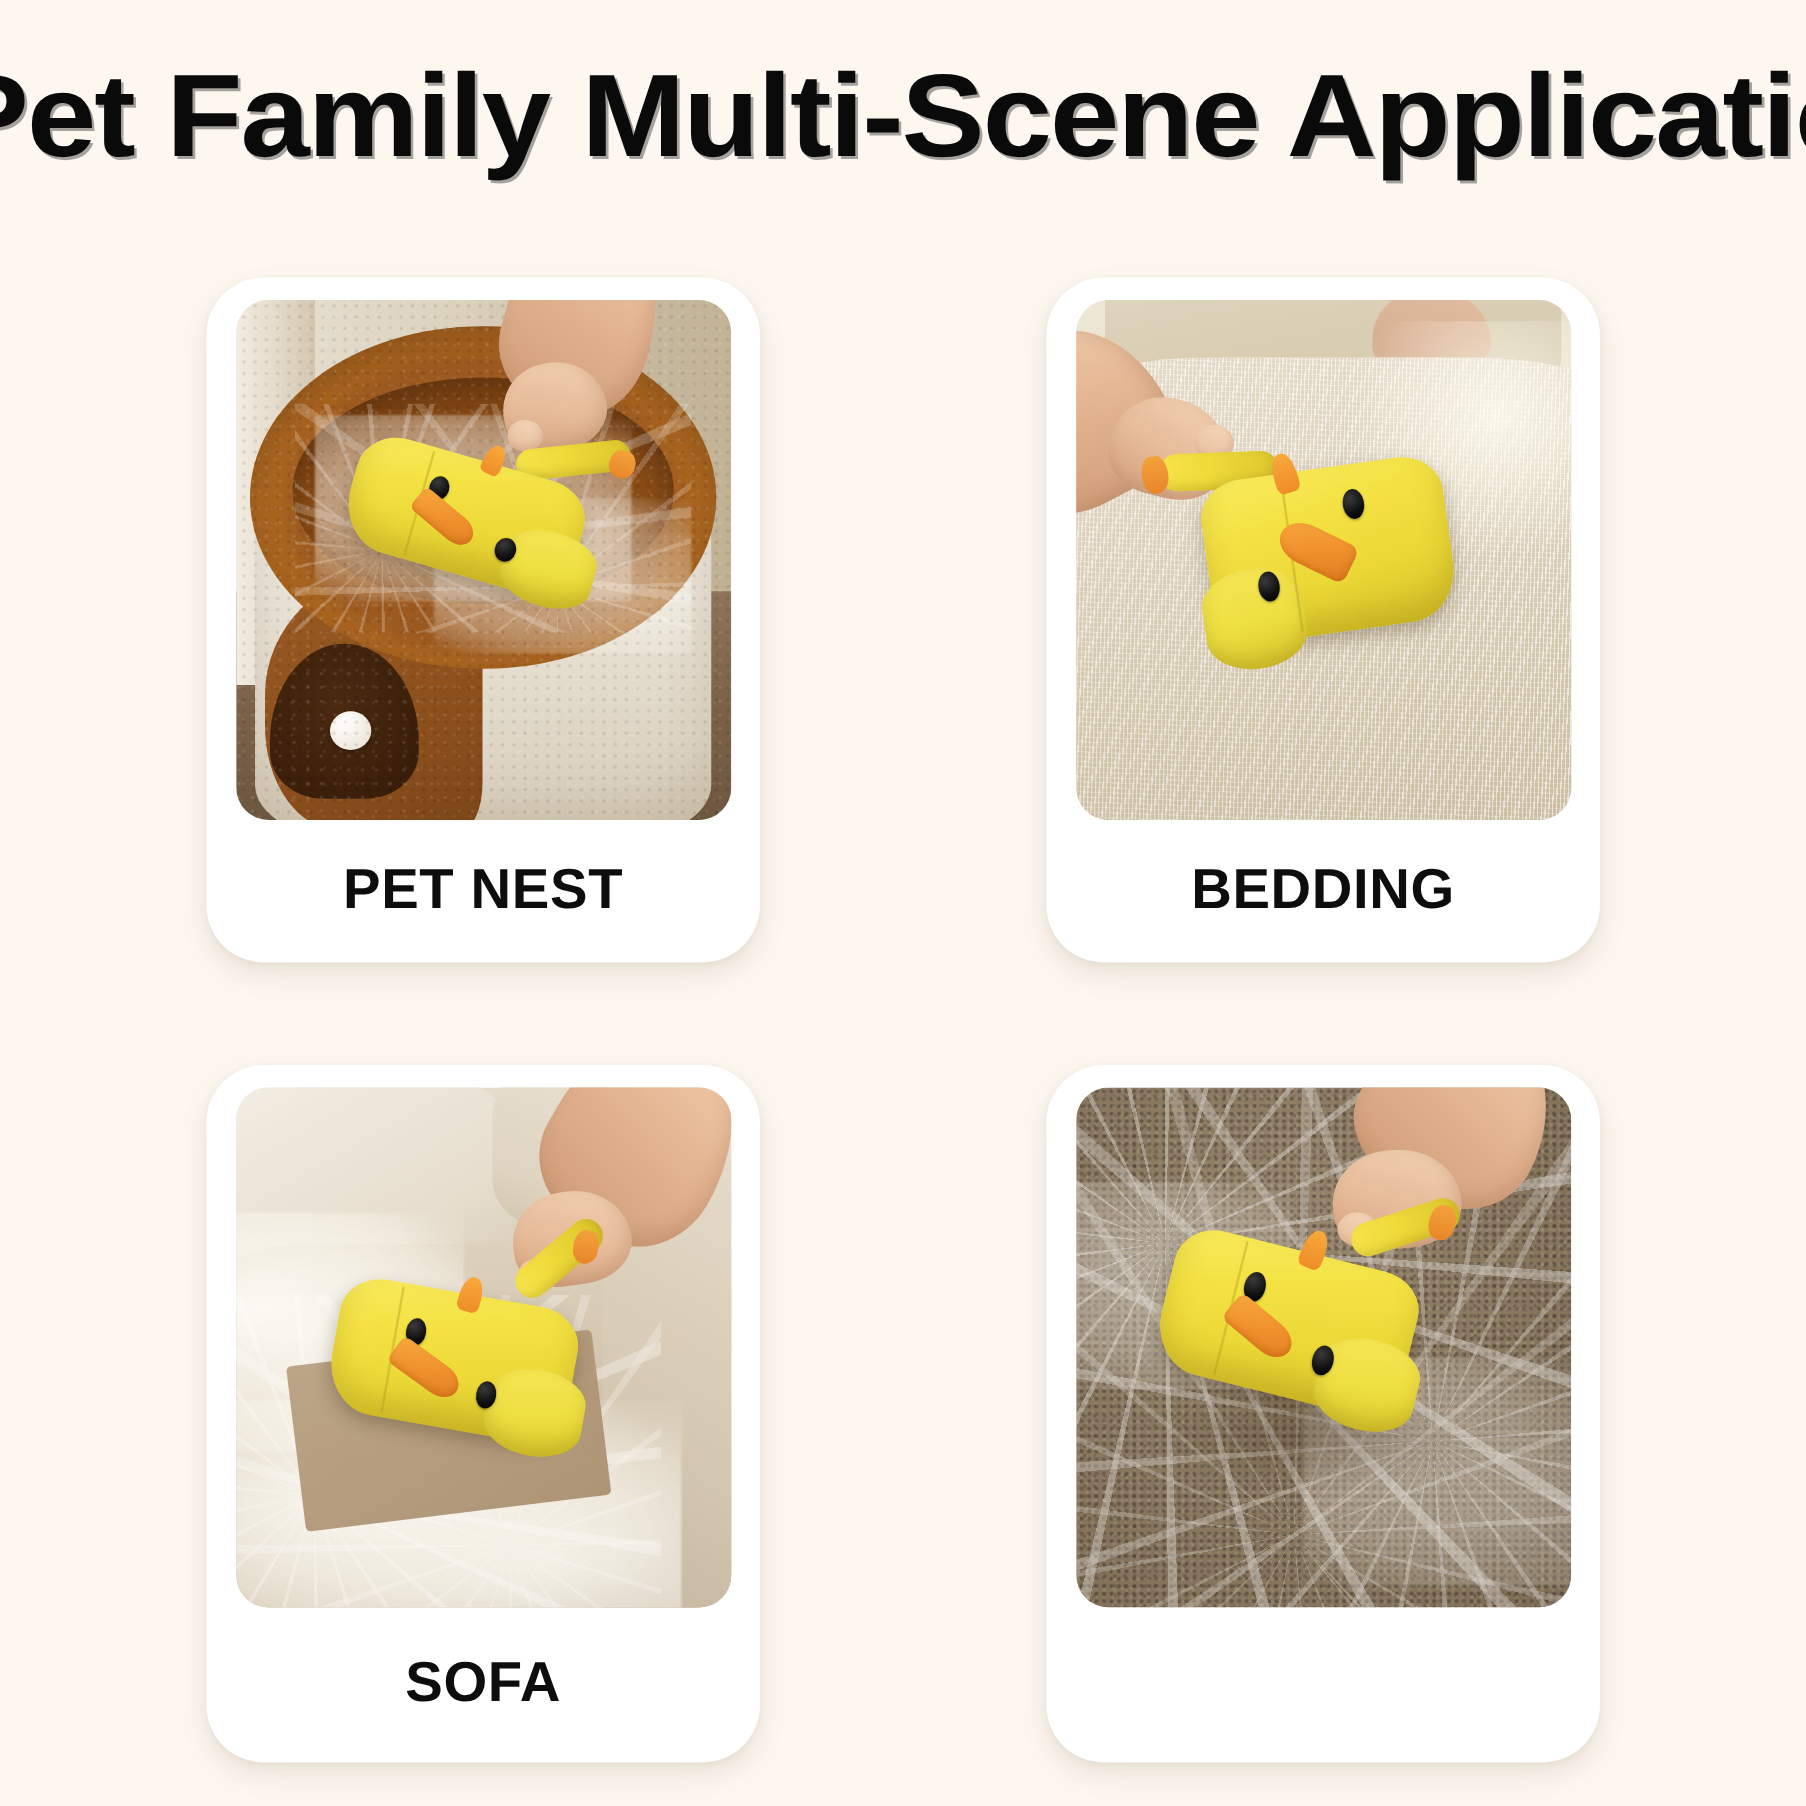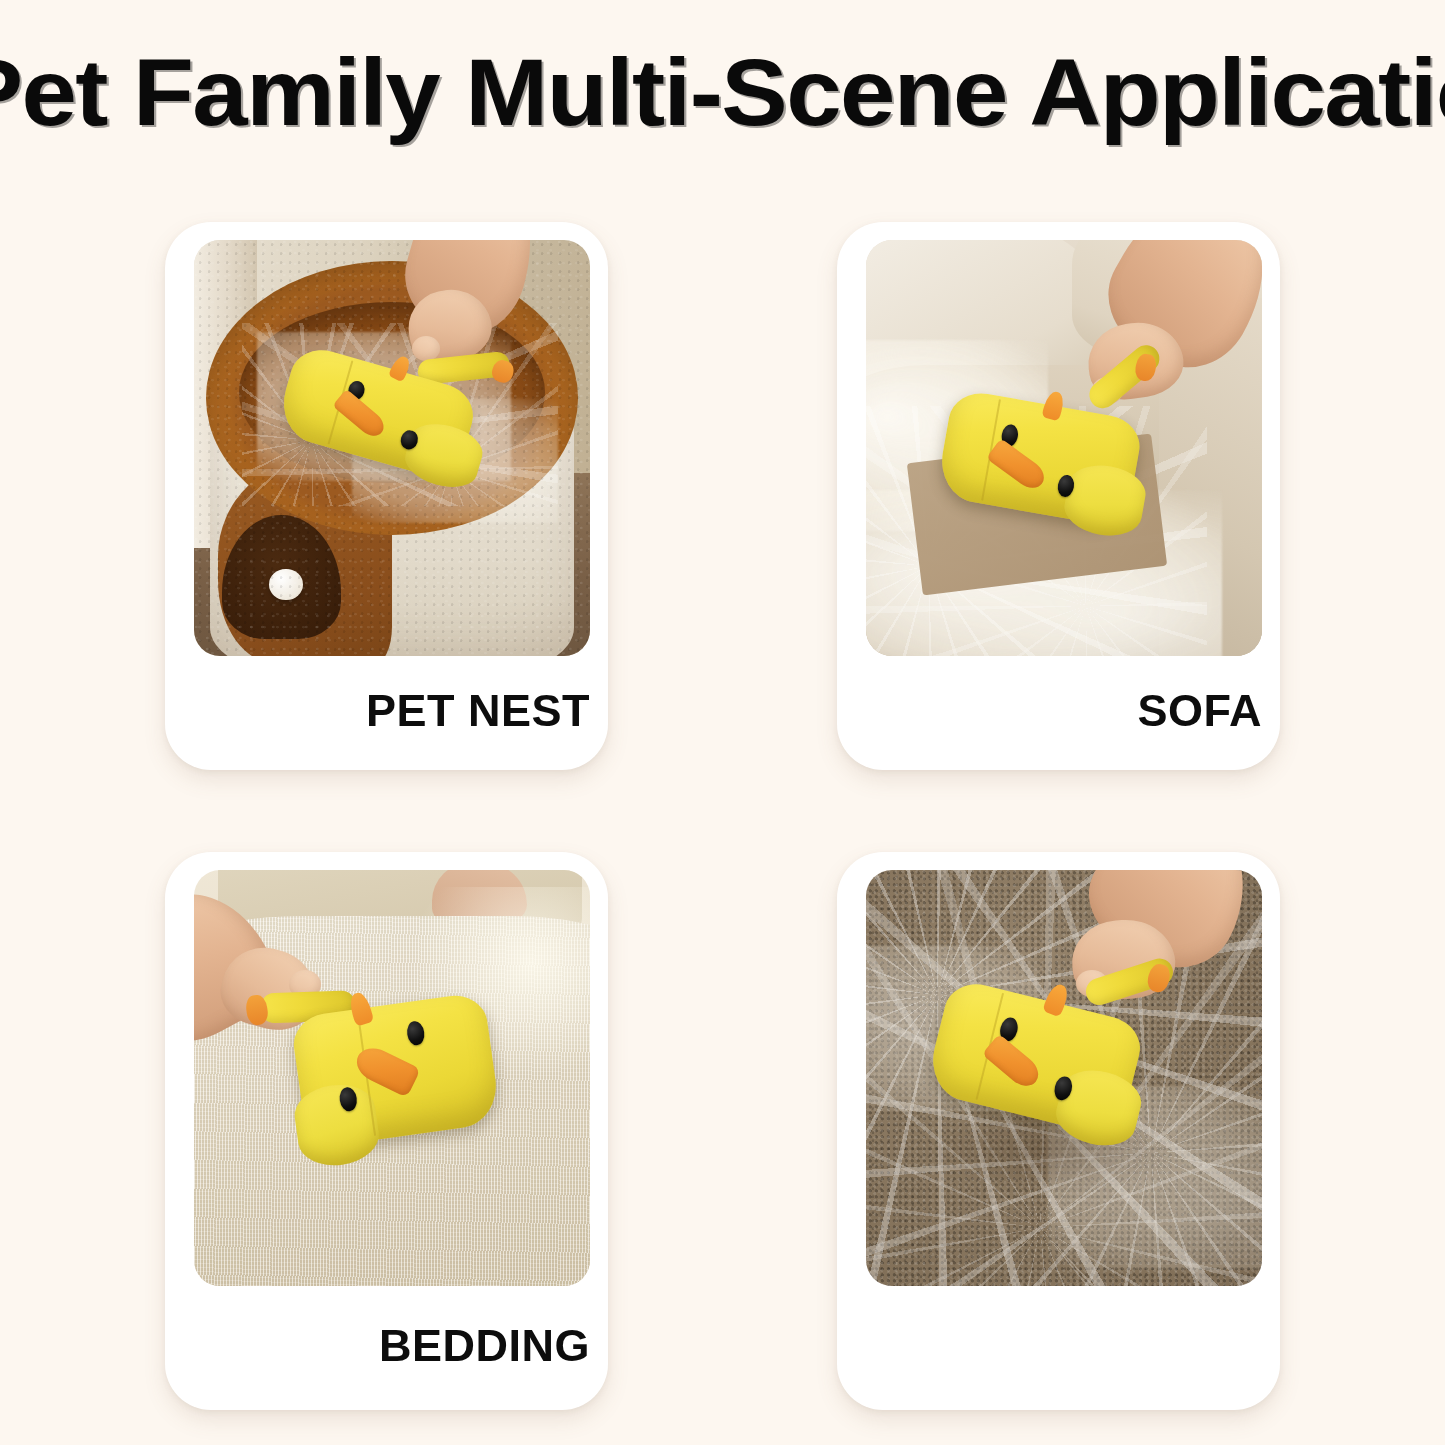--- a/index.html
+++ b/index.html
@@ -50,21 +50,21 @@
 
   .card {
     position: relative;
     background: #FFFFFF;
     border-radius: 46px;
     box-shadow: 0 10px 22px rgba(120, 95, 70, 0.13),
                 0 2px 6px rgba(120, 95, 70, 0.08);
     padding: 18px 18px 0 18px;
     display: flex;
     flex-direction: column;
-    align-items: flex-end;
+    align-items: center;
   }
 
   .photo {
     position: relative;
     width: 396px;
     height: 416px;
     border-radius: 26px;
     overflow: hidden;
     flex: none;
   }
@@ -360,20 +360,51 @@
                       transform:rotate(24deg);"></div>
         </div>
       </div>
     </div>
     <div class="card-label">PET NEST</div>
   </div>
 
   <div class="card">
     <div class="photo">
       <div class="scene">
+        <div class="bed-bg"></div>
+        <div class="bed-person"></div>
+        <div class="bed-hand2"></div>
+        <div class="bed-knit"></div>
+        <div class="bed-glow"></div>
+
+        <div class="arm" style="left:-18%; top:6%; width:36%; height:34%; transform:rotate(-28deg);"></div>
+        <div class="hand" style="left:7%;  top:19%; width:24%; height:19%; transform:rotate(14deg);"></div>
+        <div class="thumb" style="left:24%; top:24%; width:8%; height:7%;"></div>
+
+        <div class="duck" style="left:18%; top:24%; width:60%; height:48%; transform:rotate(-8deg);">
+          <div class="duck-handle" style="left:2%; top:6%; width:40%; height:15%; transform:rotate(6deg);"></div>
+          <div class="duck-handle-tip" style="left:-4%; top:4%; width:9%; height:15%;"></div>
+          <div class="duck-body" style="left:14%; top:18%; width:82%; height:66%;"></div>
+          <div class="duck-roller" style="left:10%; top:54%; width:34%; height:40%;"></div>
+          <div class="duck-seam" style="left:42%; top:20%; width:2px; height:62%;"></div>
+          <div class="duck-tuft" style="left:40%; top:10%; width:8%; height:16%; transform:rotate(-8deg);"></div>
+          <div class="duck-eye" style="left:30%; top:56%; width:7%; height:12%;"></div>
+          <div class="duck-eye" style="left:62%; top:28%; width:7%; height:12%;"></div>
+          <div class="duck-beak" style="left:38%; top:42%; width:26%; height:16%;
+                      border-radius:22px 8px 8px 22px / 16px 8px 8px 16px;
+                      transform:rotate(34deg);"></div>
+        </div>
+      </div>
+    </div>
+    <div class="card-label">BEDDING</div>
+  </div>
+
+  <div class="card">
+    <div class="photo">
+      <div class="scene">
         <div class="sofa-bg"></div>
         <div class="sofa-back"></div>
         <div class="sofa-backr"></div>
         <div class="sofa-seat"></div>
         <div class="sofa-arm"></div>
 
         <div class="fur-white" style="left:-12%; top:24%; width:58%; height:46%; opacity:.95;"></div>
         <div class="fur-white" style="left:-6%; top:60%; width:96%; height:48%; opacity:.92;"></div>
         <div class="fur-strands" style="left:-4%; top:40%; width:90%; height:60%;"></div>
 
@@ -397,51 +428,20 @@
                       transform:rotate(26deg);"></div>
         </div>
       </div>
     </div>
     <div class="card-label">SOFA</div>
   </div>
 
   <div class="card">
     <div class="photo">
       <div class="scene">
-        <div class="bed-bg"></div>
-        <div class="bed-person"></div>
-        <div class="bed-hand2"></div>
-        <div class="bed-knit"></div>
-        <div class="bed-glow"></div>
-
-        <div class="arm" style="left:-18%; top:6%; width:36%; height:34%; transform:rotate(-28deg);"></div>
-        <div class="hand" style="left:7%;  top:19%; width:24%; height:19%; transform:rotate(14deg);"></div>
-        <div class="thumb" style="left:24%; top:24%; width:8%; height:7%;"></div>
-
-        <div class="duck" style="left:18%; top:24%; width:60%; height:48%; transform:rotate(-8deg);">
-          <div class="duck-handle" style="left:2%; top:6%; width:40%; height:15%; transform:rotate(6deg);"></div>
-          <div class="duck-handle-tip" style="left:-4%; top:4%; width:9%; height:15%;"></div>
-          <div class="duck-body" style="left:14%; top:18%; width:82%; height:66%;"></div>
-          <div class="duck-roller" style="left:10%; top:54%; width:34%; height:40%;"></div>
-          <div class="duck-seam" style="left:42%; top:20%; width:2px; height:62%;"></div>
-          <div class="duck-tuft" style="left:40%; top:10%; width:8%; height:16%; transform:rotate(-8deg);"></div>
-          <div class="duck-eye" style="left:30%; top:56%; width:7%; height:12%;"></div>
-          <div class="duck-eye" style="left:62%; top:28%; width:7%; height:12%;"></div>
-          <div class="duck-beak" style="left:38%; top:42%; width:26%; height:16%;
-                      border-radius:22px 8px 8px 22px / 16px 8px 8px 16px;
-                      transform:rotate(34deg);"></div>
-        </div>
-      </div>
-    </div>
-    <div class="card-label">BEDDING</div>
-  </div>
-
-  <div class="card">
-    <div class="photo">
-      <div class="scene">
         <div class="carp-bg"></div>
         <div class="carp-tex"></div>
         <div class="carp-hair"></div>
         <div class="fur-white" style="left:-4%; top:18%; width:48%; height:40%; opacity:.38;"></div>
         <div class="fur-white" style="left:46%; top:52%; width:58%; height:44%; opacity:.34;"></div>
 
         <div class="shadow-soft" style="left:16%; top:56%; width:62%; height:22%;"></div>
 
         <div class="arm" style="left:58%; top:-14%; width:38%; height:36%; transform:rotate(26deg);"></div>
         <div class="hand" style="left:52%; top:12%; width:26%; height:19%; transform:rotate(-4deg);"></div>

